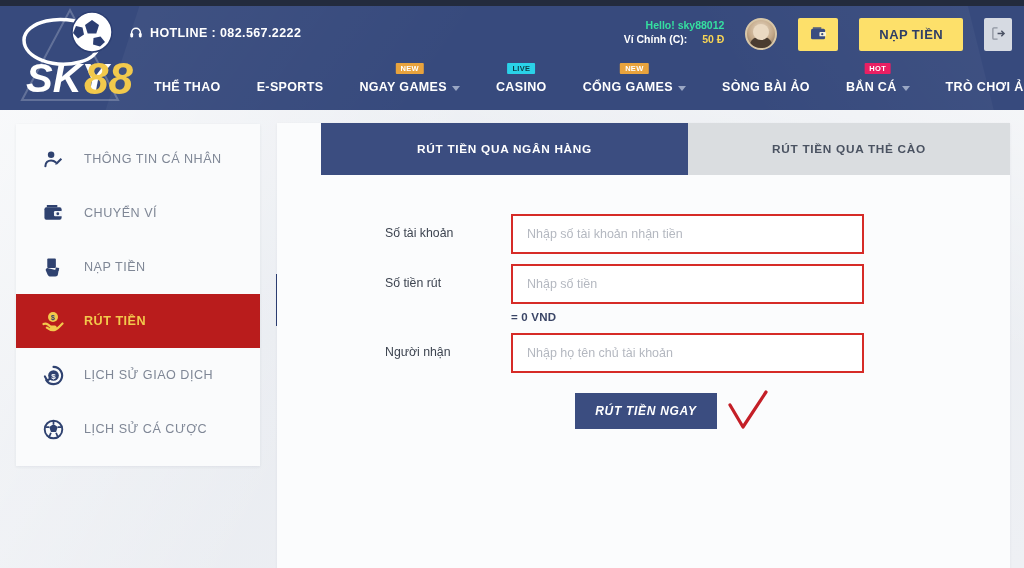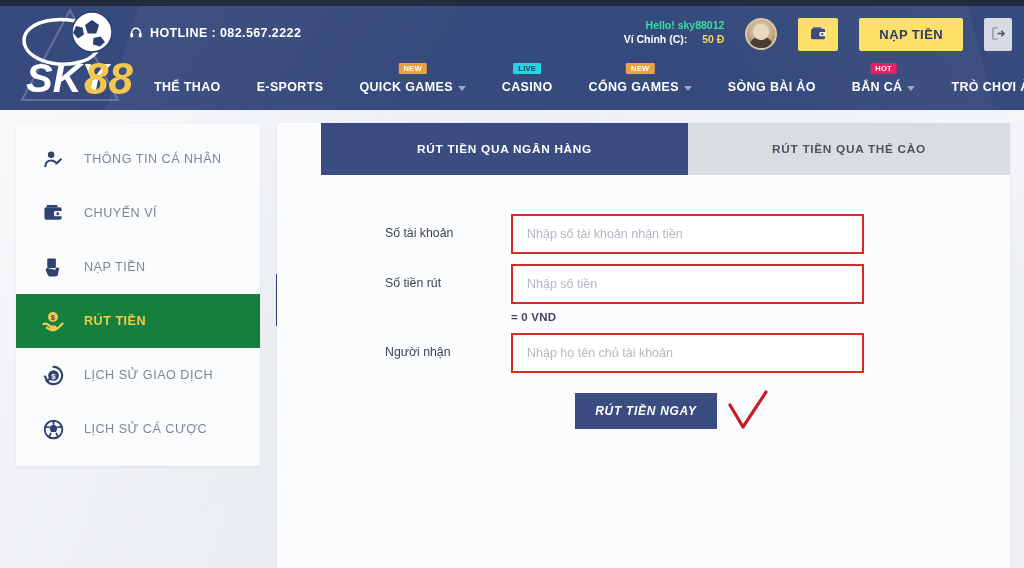--- a/index.html
+++ b/index.html
@@ -190,21 +190,21 @@
   .side-item .ico {
     width: 22px; height: 22px;
     display: flex; align-items: center; justify-content: center;
     flex: none;
   }
   .side-item .lbl {
     color: #7f8796;
     font-size: 12.6px;
     letter-spacing: 0.5px;
   }
-  .side-item.active { background: #15803d; }
+  .side-item.active { background: #b91c1c; }
   .side-item.active .lbl { color: #f2c94c; font-weight: bold; }
 
   
   .accent-bar {
     position: absolute;
     left: 276px; top: 164px;
     width: 3px; height: 52px;
     background: #2c3e72;
   }
 
@@ -349,21 +349,21 @@
 
   <nav class="nav">
     <div class="nav-item">
       <span>THỂ THAO</span>
     </div>
     <div class="nav-item">
       <span>E-SPORTS</span>
     </div>
     <div class="nav-item">
       <span class="badge new">NEW</span>
-      <span>QUICK GAMES</span>
+      <span>NGAY GAMES</span>
       <span class="caret"></span>
     </div>
     <div class="nav-item">
       <span class="badge live">LIVE</span>
       <span>CASINO</span>
     </div>
     <div class="nav-item">
       <span class="badge new">NEW</span>
       <span>CỔNG GAMES</span>
       <span class="caret"></span>

